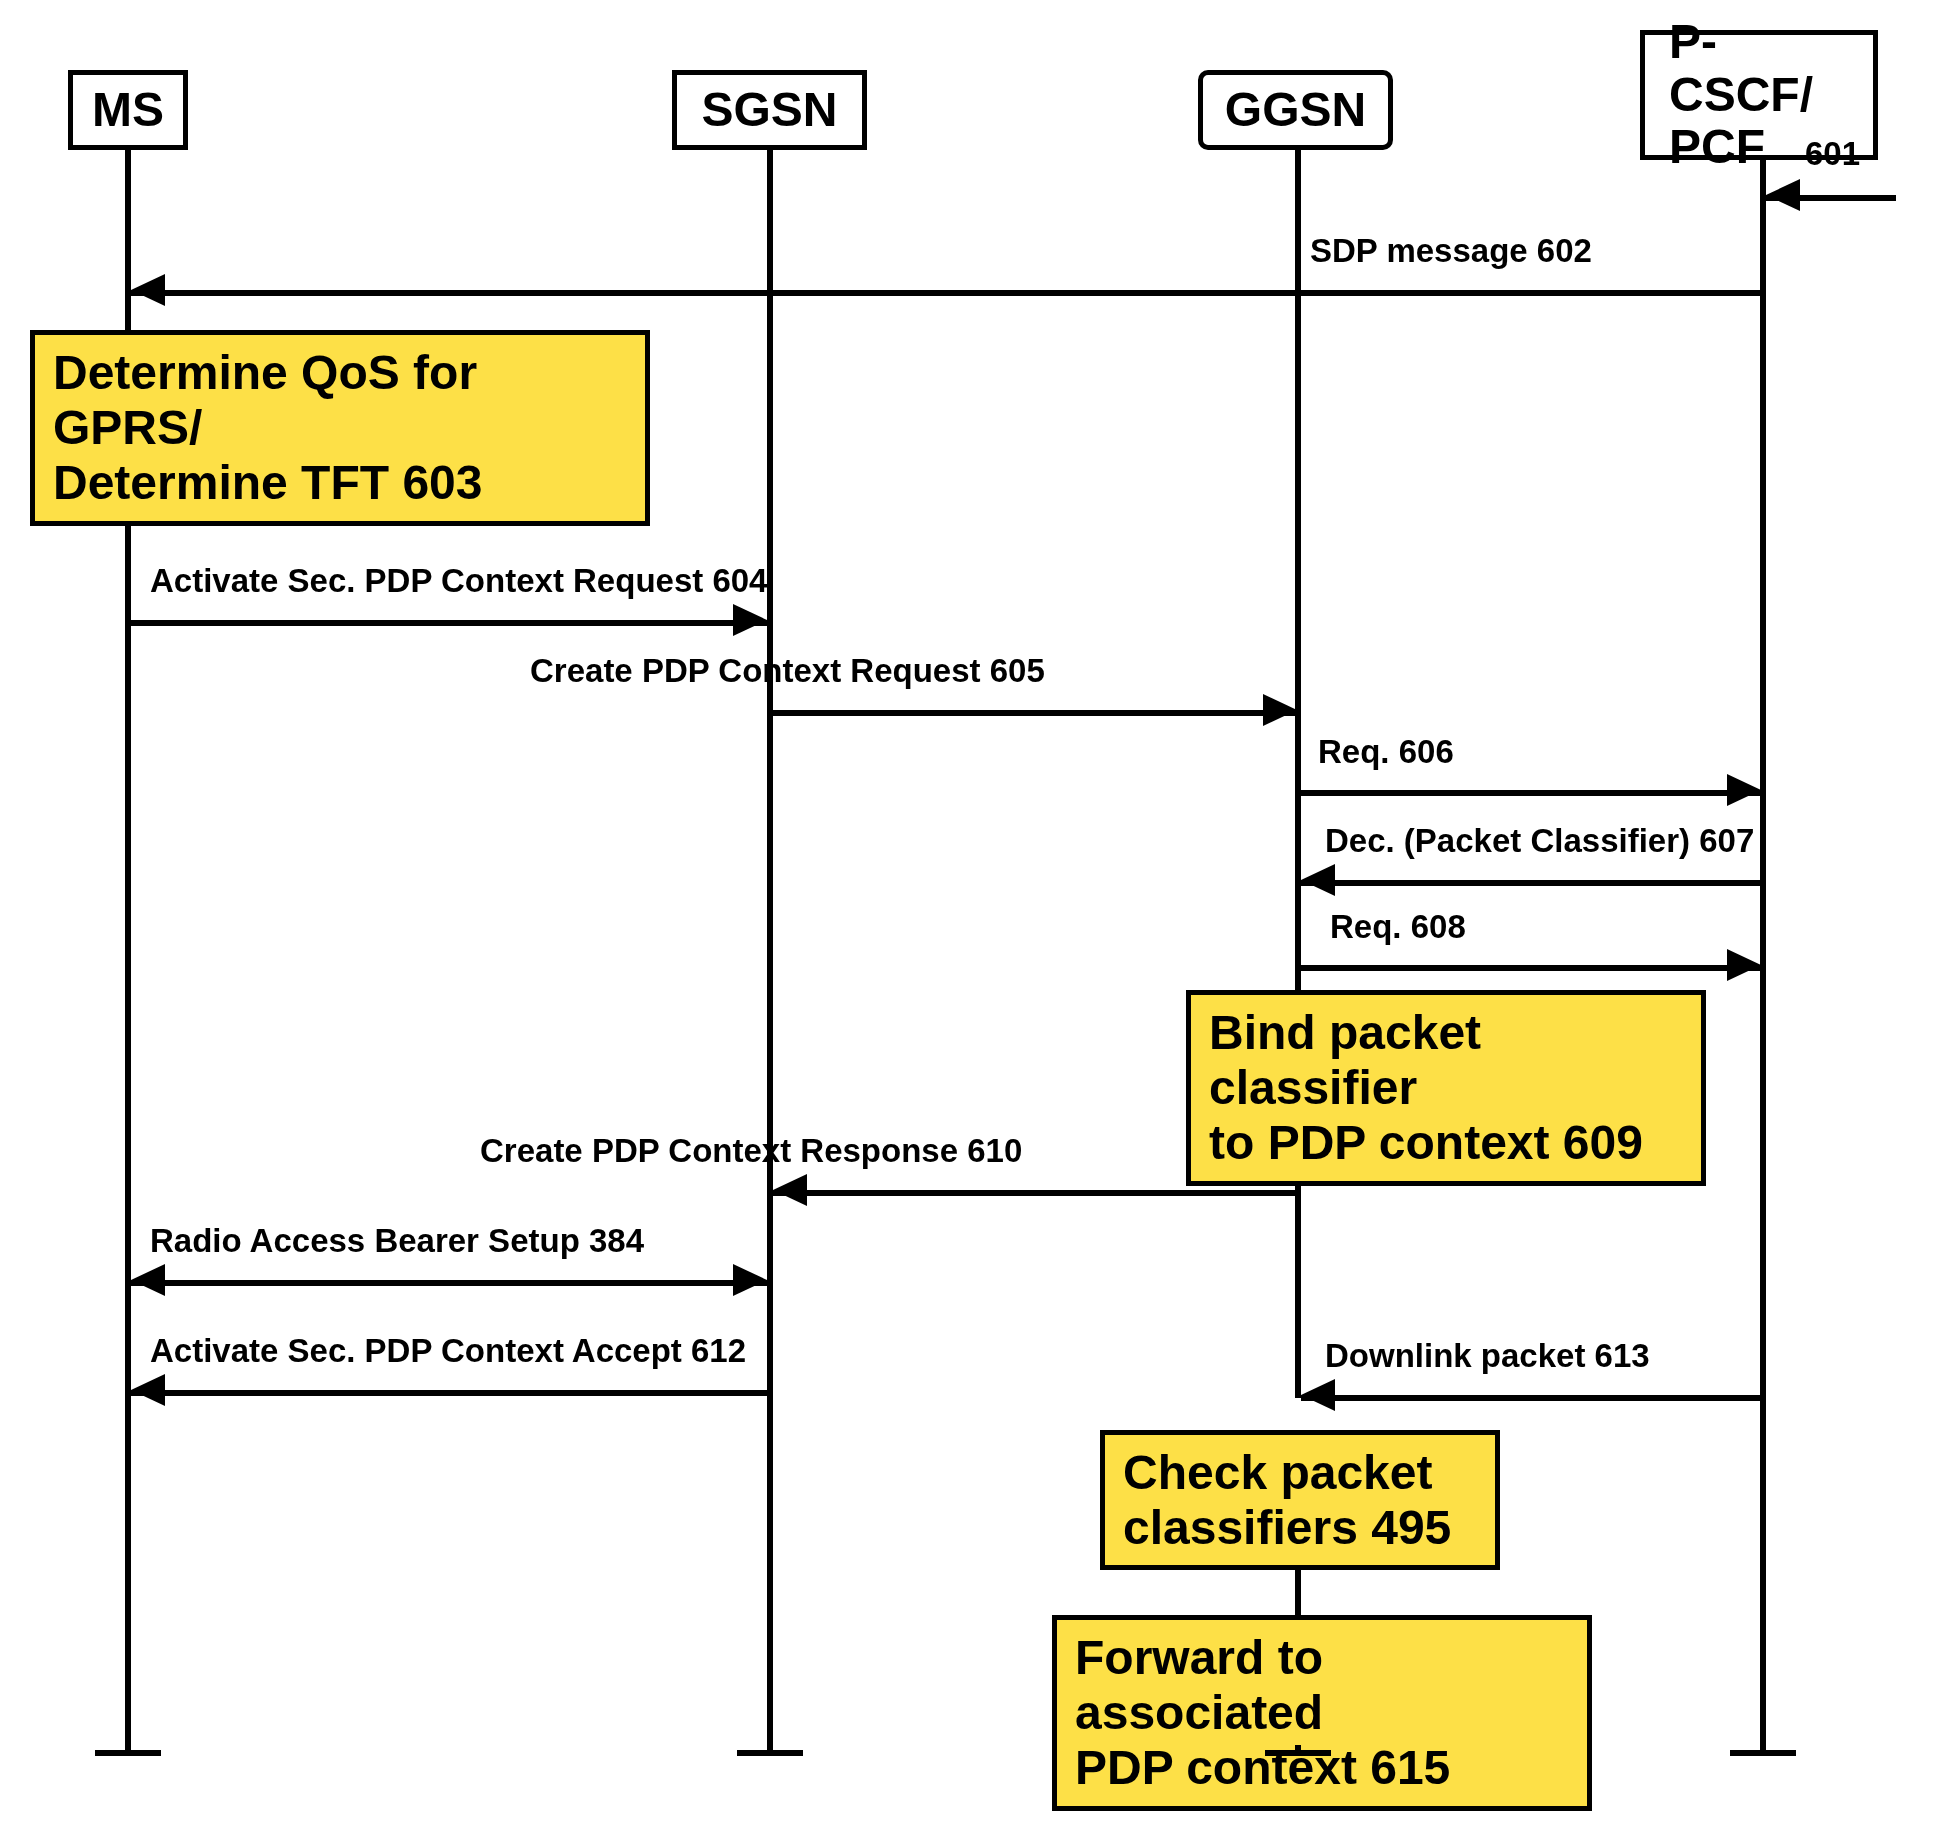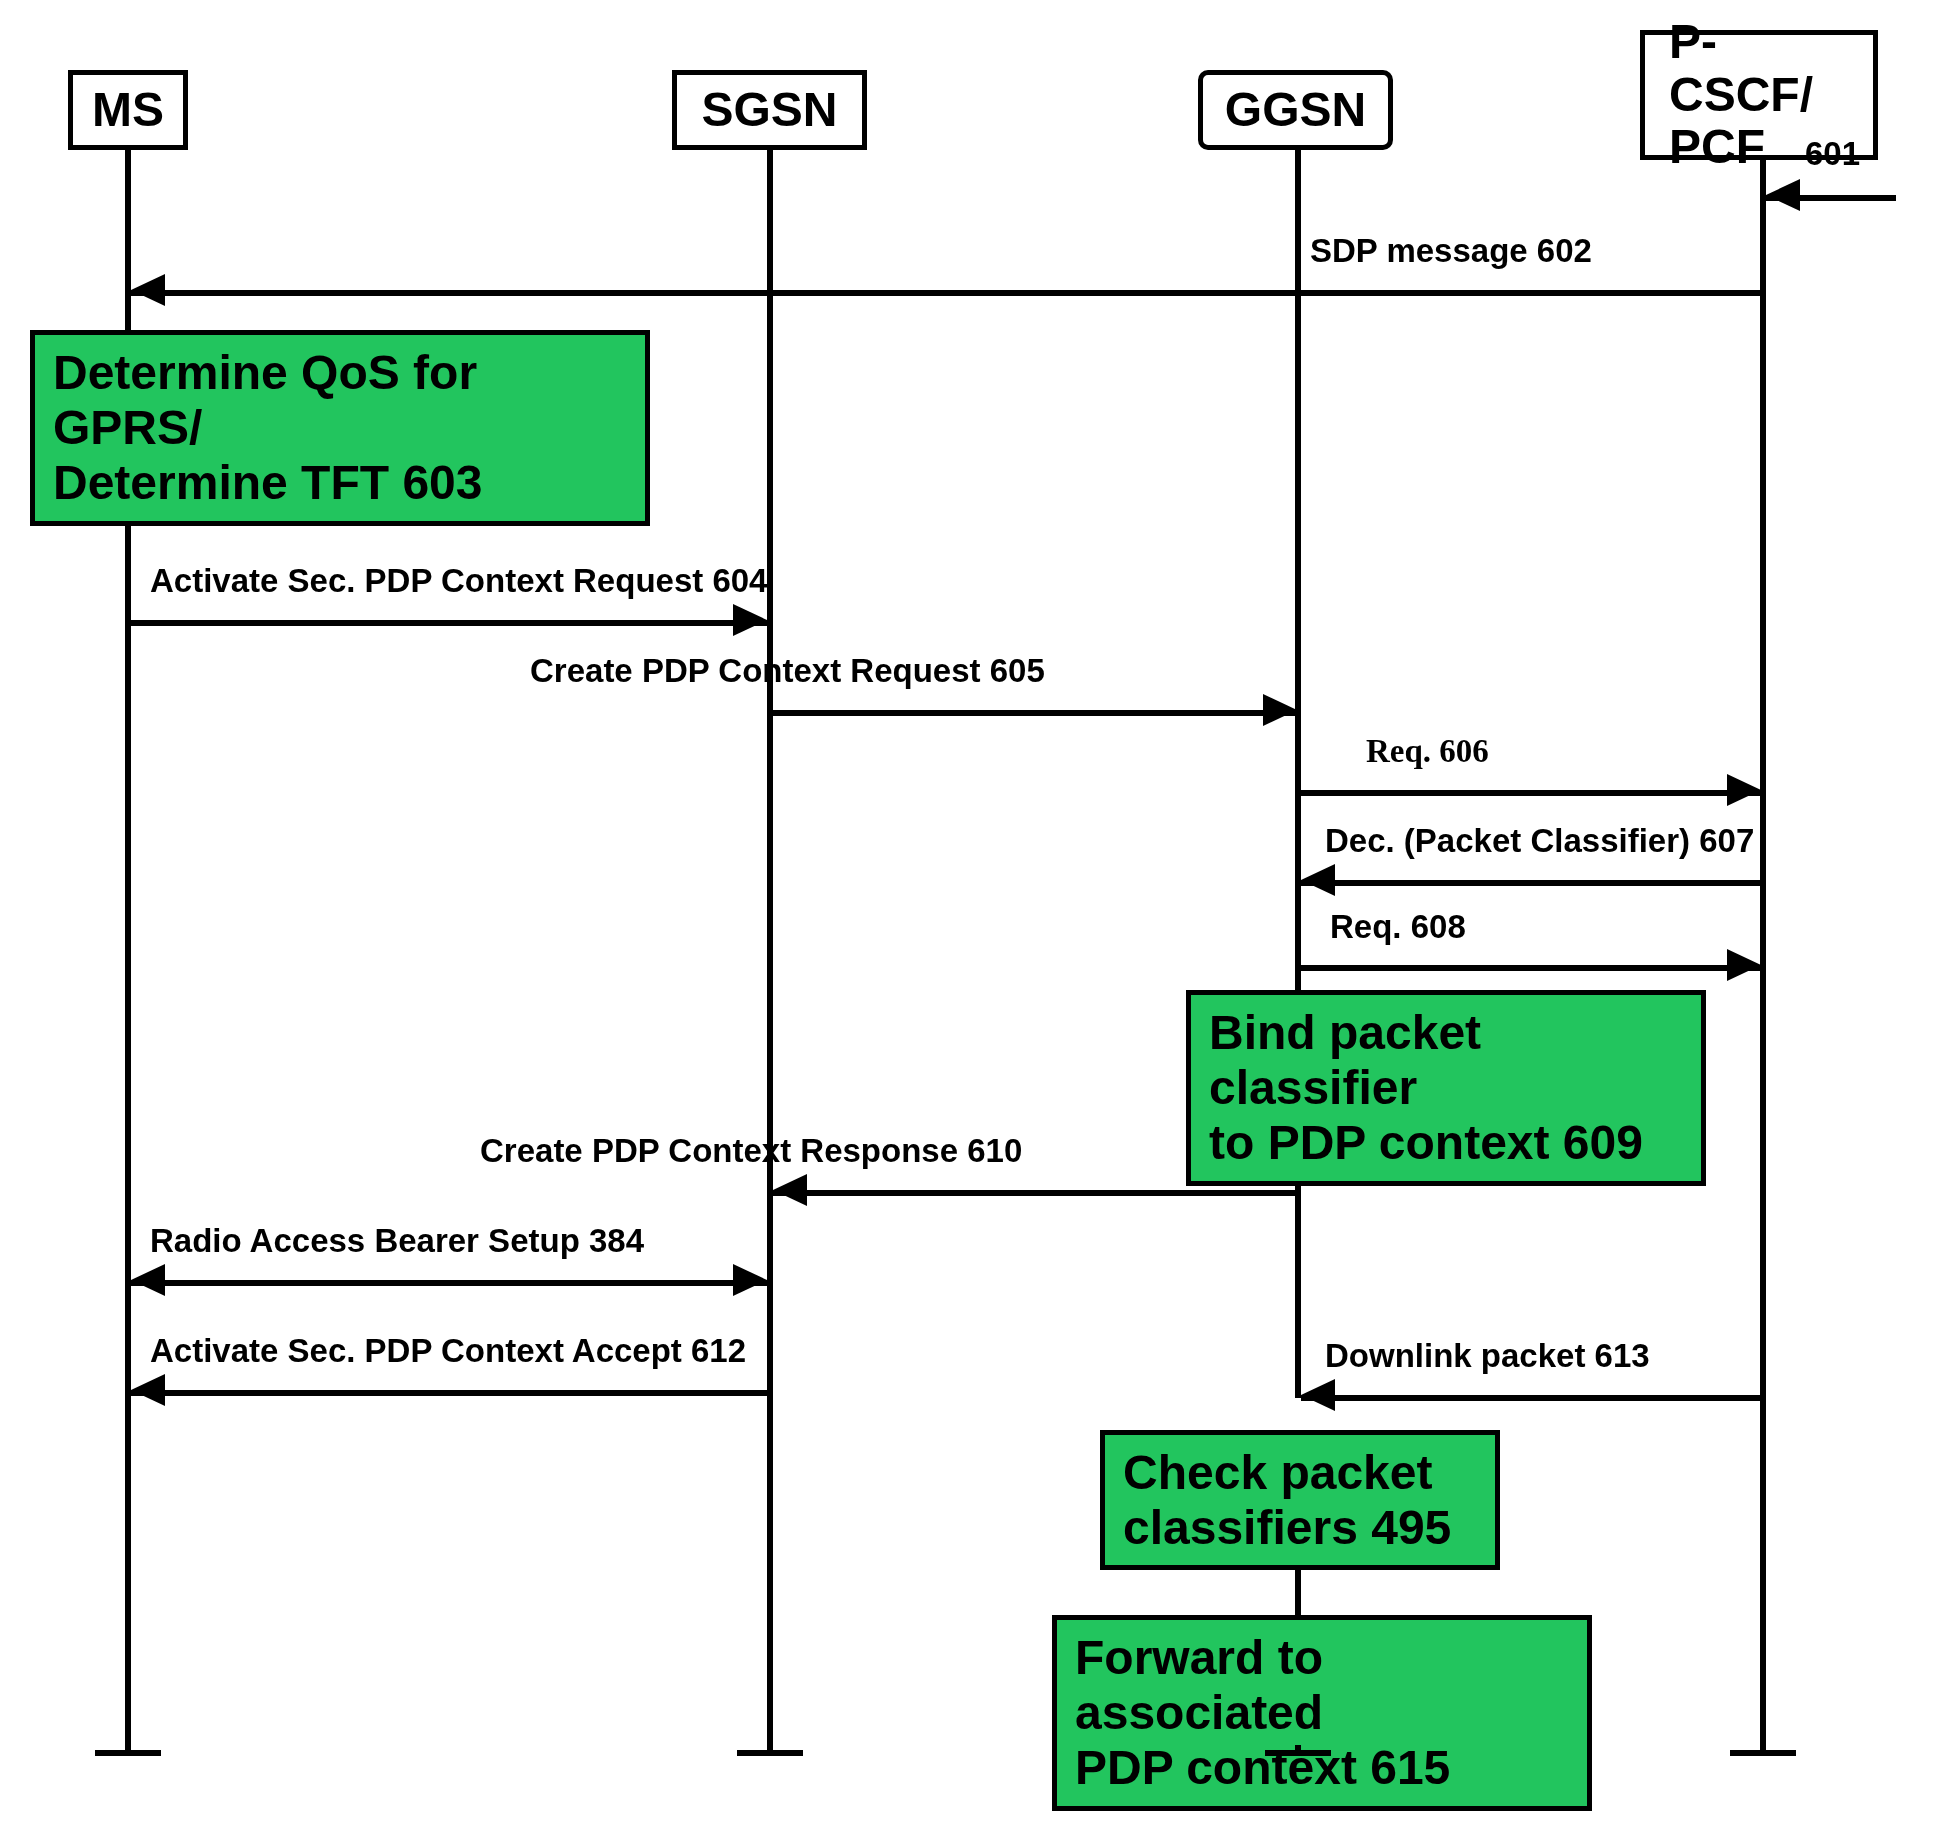--- a/index.html
+++ b/index.html
@@ -59,21 +59,21 @@
   .arrow-left {
     position: absolute;
     width: 0; height: 0;
     border-top: 16px solid transparent;
     border-bottom: 16px solid transparent;
     border-right: 34px solid #000;
   }
   .note-box {
     position: absolute;
     border: 5px solid #000;
-    background: #22c55e;
+    background: #fde047;
     font-size: 48px;
     font-weight: bold;
     padding: 10px 18px;
     box-sizing: border-box;
     line-height: 1.15;
   }
   .vconn {
     position: absolute;
     width: 6px;
     background: #000;
@@ -122,21 +122,21 @@
   <div class="msg" style="left:131px; top:620px; width:636px;"></div>
   <div class="arrow-right" style="left:733px; top:604px;"></div>
   <div class="msg-label" style="left:150px; top:562px;">Activate Sec. PDP Context Request 604</div>
 
   <div class="msg" style="left:773px; top:710px; width:524px;"></div>
   <div class="arrow-right" style="left:1263px; top:694px;"></div>
   <div class="msg-label" style="left:530px; top:652px;">Create PDP Context Request 605</div>
 
   <div class="msg" style="left:1301px; top:790px; width:460px;"></div>
   <div class="arrow-right" style="left:1727px; top:774px;"></div>
-  <div class="msg-label" style="left:1366px; top:733px;font-family:Liberation Serif, serif;">Req. 606</div>
+  <div class="msg-label" style="left:1318px; top:733px;">Req. 606</div>
 
   <div class="msg" style="left:1301px; top:880px; width:460px;"></div>
   <div class="arrow-left" style="left:1301px; top:864px;"></div>
   <div class="msg-label" style="left:1325px; top:822px;">Dec. (Packet Classifier) 607</div>
 
   <div class="msg" style="left:1301px; top:965px; width:460px;"></div>
   <div class="arrow-right" style="left:1727px; top:949px;"></div>
   <div class="msg-label" style="left:1330px; top:908px;">Req. 608</div>
 
   <div class="note-box" style="left:1186px; top:990px; width:520px;">

